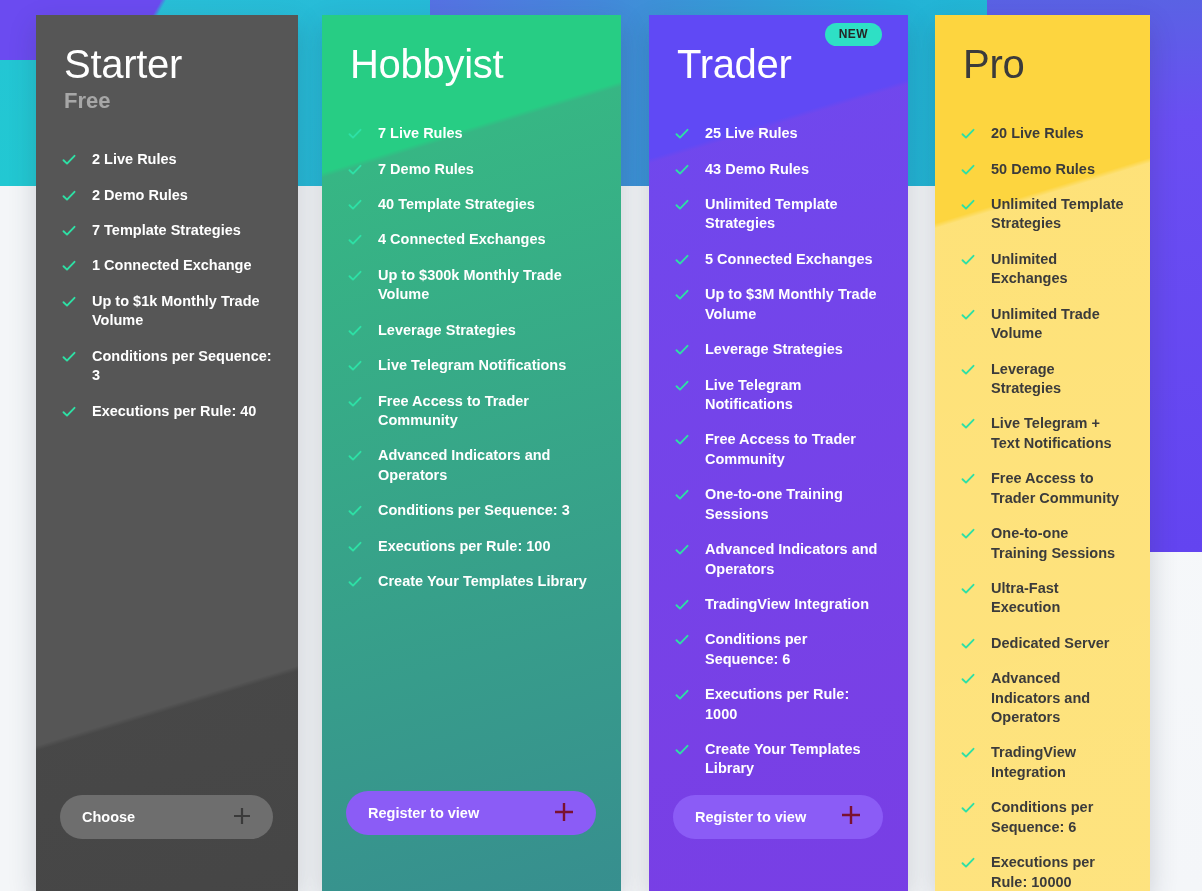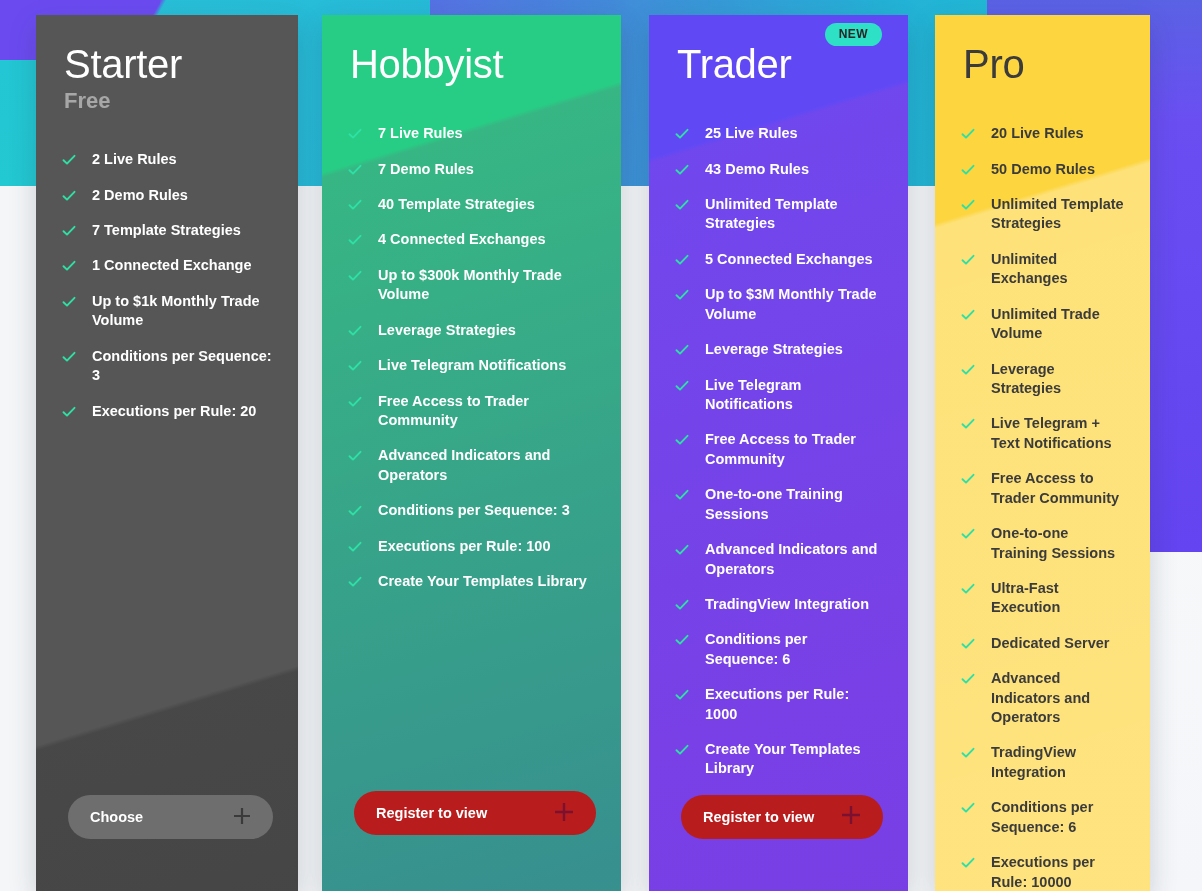--- a/index.html
+++ b/index.html
@@ -189,37 +189,37 @@
     flex: 0 0 auto;
     width: 14px;
     height: 14px;
     margin-top: 3px;
     display: block;
   }
   .check svg { display: block; width: 14px; height: 14px; }
   .feature-text { display: block; }
 
   
-  .cta-wrap { padding: 0 25px 42px 24px; margin-left: 8px; }
+  .cta-wrap { padding: 0 25px 42px 24px; }
   .cta {
     width: 100%;
     border: none;
     border-radius: 999px;
     height: 44px;
     display: flex;
     align-items: center;
     justify-content: space-between;
     padding: 0 20px 0 22px;
     font-family: "Liberation Sans", sans-serif;
     font-size: 14.5px;
     font-weight: bold;
     cursor: pointer;
   }
   .cta.grey  { background: #6e6e6e; color: #ffffff; }
-  .cta.pink  { background: #b91c1c; color: #ffffff; }
+  .cta.pink  { background: #8b5cf6; color: #ffffff; }
   .cta-label { white-space: nowrap; }
   .plus-icon { display: block; }
   .cta.grey .plus-icon  { color: #3a3a3a; }
   .cta.pink .plus-icon  { color: #7a1130; }
 
   .starter .cta-wrap { padding-bottom: 52px; }
   .hobbyist .cta-wrap,
   .trader .cta-wrap,
   .pro .cta-wrap { padding-bottom: 56px; }
 </style>
@@ -292,21 +292,21 @@
                 </svg>
               </span>
             <span class="feature-text">Conditions per Sequence: 3</span>
           </li>
           <li class="feature">
             <span class="check">
                 <svg viewBox="0 0 14 14">
                   <path d="M1.5 7.2 L5 10.6 L12.5 2.8" fill="none" stroke="#2ee0a5" stroke-width="1.9" stroke-linecap="round" stroke-linejoin="round"></path>
                 </svg>
               </span>
-            <span class="feature-text">Executions per Rule: 20</span>
+            <span class="feature-text">Executions per Rule: 40</span>
           </li>
         </ul>
         <div class="cta-wrap">
           <button class="cta grey">
             <span class="cta-label">Choose</span>
             <span class="plus-icon">
               <svg width="22" height="22" viewBox="0 0 22 22">
                   <path d="M11 3 V19 M3 11 H19" stroke="currentColor" stroke-width="2.2" stroke-linecap="butt"></path>
                 </svg>
             </span>

